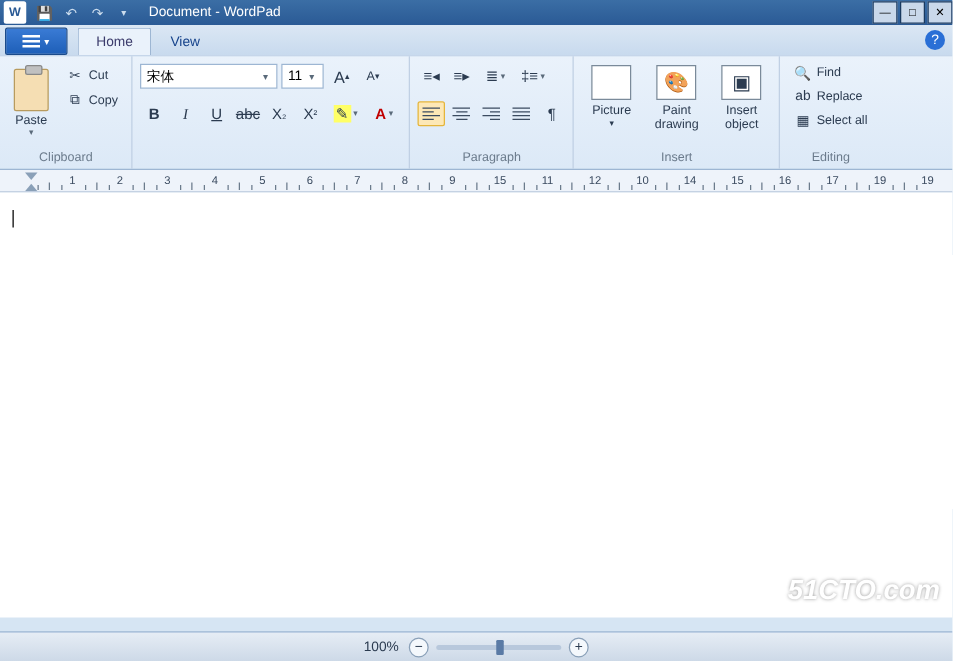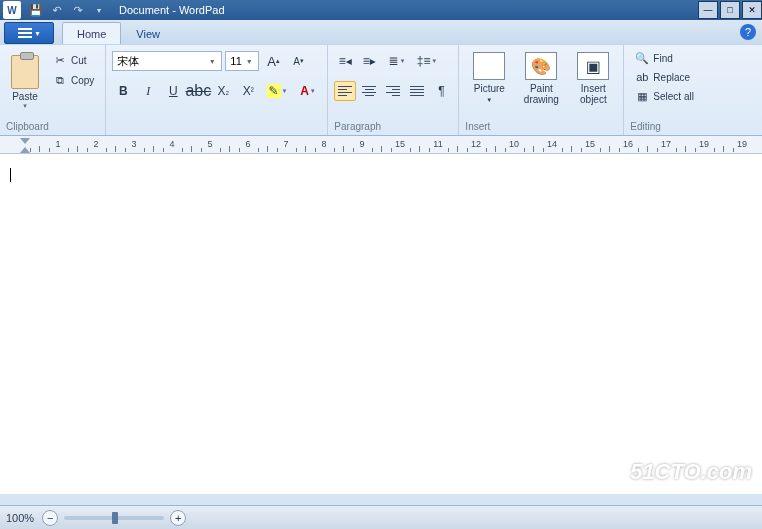--- a/index.html
+++ b/index.html
@@ -20,42 +20,42 @@
 .filebtn .bars { width: 14px; height: 10px; display: flex; flex-direction: column; justify-content: space-between; }
 .filebtn .bars span { height: 2px; background: #fff; }
 .tab { height: 22px; padding: 0 14px; font-size: 11px; color: #15428b; display: flex; align-items: center; cursor: pointer; border: 1px solid transparent; border-bottom: none; }
 .tab.active { background: #eaf2fb; border-color: #9db6d3; border-radius: 2px 2px 0 0; color: #3b3b6b; }
 .helpicon { position: absolute; right: 6px; top: 4px; width: 16px; height: 16px; border-radius: 50%; background: #2a6fd6; color: #fff; font-size: 11px; display: flex; align-items: center; justify-content: center; cursor: pointer; }
 
 
 .ribbon { height: 92px; background: linear-gradient(#eaf2fb,#dce9f7); border-top: 1px solid #c6d6ea; border-bottom: 1px solid #9db6d3; display: flex; }
 .group { border-right: 1px solid #c0d0e4; padding: 2px 6px 0; display: flex; flex-direction: column; }
 .group-body { flex: 1; display: flex; align-items: flex-start; gap: 4px; }
-.group-label { font-size: 10px; color: #6b7b8c; padding: 2px 0 3px; }
+.group-label { text-align: center; font-size: 10px; color: #6b7b8c; padding: 2px 0 3px; }
 
 
 .pastebtn { width: 38px; height: 66px; display: flex; flex-direction: column; align-items: center; justify-content: flex-end; cursor: pointer; font-size: 10px; color: #2b3b50; border: 1px solid transparent; border-radius: 3px; padding-bottom: 2px; }
 .clip-icon { width: 28px; height: 34px; background: #f5deb3; border: 1px solid #b89b5e; border-radius: 2px; position: relative; margin-bottom: 2px; }
 .clip-icon::before { content: ""; position: absolute; top: -4px; left: 8px; width: 12px; height: 6px; background: #c0c0c0; border: 1px solid #888; border-radius: 2px; }
 .cutcopy { display: flex; flex-direction: column; gap: 2px; margin-top: 4px; }
 .smallbtn { height: 18px; display: flex; align-items: center; gap: 4px; font-size: 10px; color: #2b3b50; padding: 0 4px; cursor: pointer; border: 1px solid transparent; border-radius: 2px; }
 .ico { width: 14px; height: 14px; display: inline-flex; align-items: center; justify-content: center; font-size: 11px; }
 
 
 .font-group .row { display: flex; gap: 3px; align-items: center; }
 .font-group .row + .row { margin-top: 6px; }
 .combo { height: 20px; background: #fff; border: 1px solid #9db6d3; display: flex; align-items: center; font-size: 11px; padding: 0 2px 0 4px; cursor: pointer; }
 .combo .dd { margin-left: auto; width: 14px; text-align: center; color: #5a6a7a; font-size: 8px; }
 .fontname { width: 110px; }
 .fontsize { width: 34px; }
 .iconbtn { width: 22px; height: 20px; display: flex; align-items: center; justify-content: center; cursor: pointer; border: 1px solid transparent; border-radius: 2px; font-size: 12px; color: #2b3b50; }
 .iconbtn.dd { width: 28px; }
 .iconbtn .car { font-size: 7px; margin-left: 2px; color: #5a6a7a; }
 .bold { font-weight: bold; } .ital { font-style: italic; font-family: serif; }
-.under { text-decoration: underline; } .strike { text-decoration: line-through; font-size: 16px; }
+.under { text-decoration: underline; } .strike { text-decoration: line-through; font-size: 12px; }
 .sub { font-size: 9px; } .sup { font-size: 9px; }
 .growA { font-size: 13px; } .shrinkA { font-size: 10px; }
 .hl { background: #ffff66; padding: 0 2px; }
 .fc { color: #c00000; font-weight: bold; }
 
 
 .para-group .row { display: flex; gap: 2px; }
 .para-group .row + .row { margin-top: 6px; }
 .align-ico { width: 14px; display: inline-flex; flex-direction: column; gap: 2px; }
 .align-ico span { height: 1px; background: #3b4b60; display: block; }
@@ -90,21 +90,21 @@
 .docarea { background: #fff; height: 340px; padding: 14px 10px; position: relative; }
 .cursor { width: 1px; height: 14px; background: #000; animation: blink 1s step-end infinite; }
 @keyframes blink { 50% { opacity: 0; } }
 
 
 .watermark { position: absolute; right: 10px; bottom: 44px; text-align: right; color: #fff; opacity: .85; font-family: Arial; pointer-events: none; text-shadow: 0 0 3px #888; }
 .watermark .l1 { font-size: 22px; font-weight: bold; font-style: italic; }
 .watermark .l2 { font-size: 11px; }
 
 
-.statusbar { position: absolute; bottom: 0; left: 0; right: 0; height: 24px; background: linear-gradient(#e6edf5,#cdd9e7); border-top: 1px solid #9db6d3; display: flex; align-items: center; justify-content: flex-start; padding: 0 6px; gap: 6px; font-size: 11px; color: #2b3b50; }
+.statusbar { position: absolute; bottom: 0; left: 0; right: 0; height: 24px; background: linear-gradient(#e6edf5,#cdd9e7); border-top: 1px solid #9db6d3; display: flex; align-items: center; justify-content: center; padding: 0 6px; gap: 6px; font-size: 11px; color: #2b3b50; }
 .zoompct { margin-right: 2px; }
 .zoomslider { width: 100px; height: 4px; background: #b8c8dc; border-radius: 2px; position: relative; cursor: pointer; }
 .zoomslider .thumb { position: absolute; left: 48px; top: -4px; width: 6px; height: 12px; background: #5a7aa5; border-radius: 1px; }
 .zoombtn { width: 16px; height: 16px; border: 1px solid #8aa0b8; border-radius: 8px; display: flex; align-items: center; justify-content: center; cursor: pointer; font-size: 11px; background: #f4f8fc; }
 </style>
 </head>
 <body>
 
 <div class="titlebar">
   <div class="appicon">W</div>

